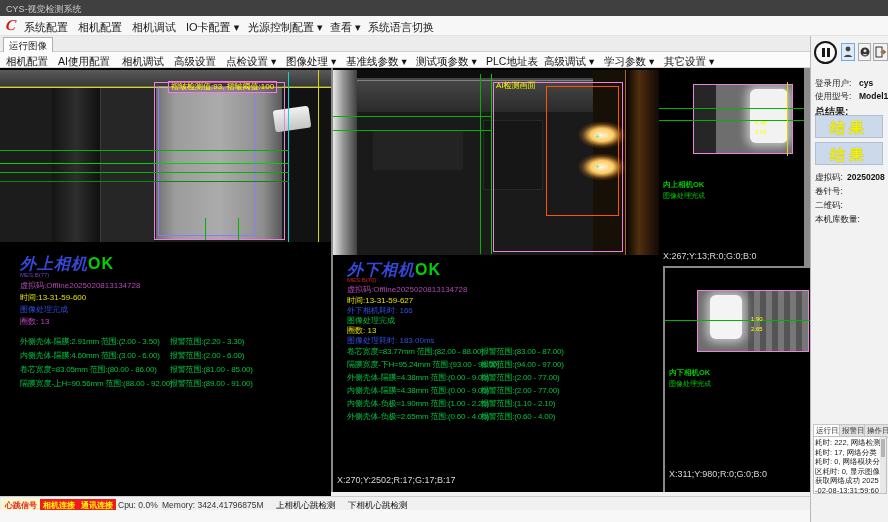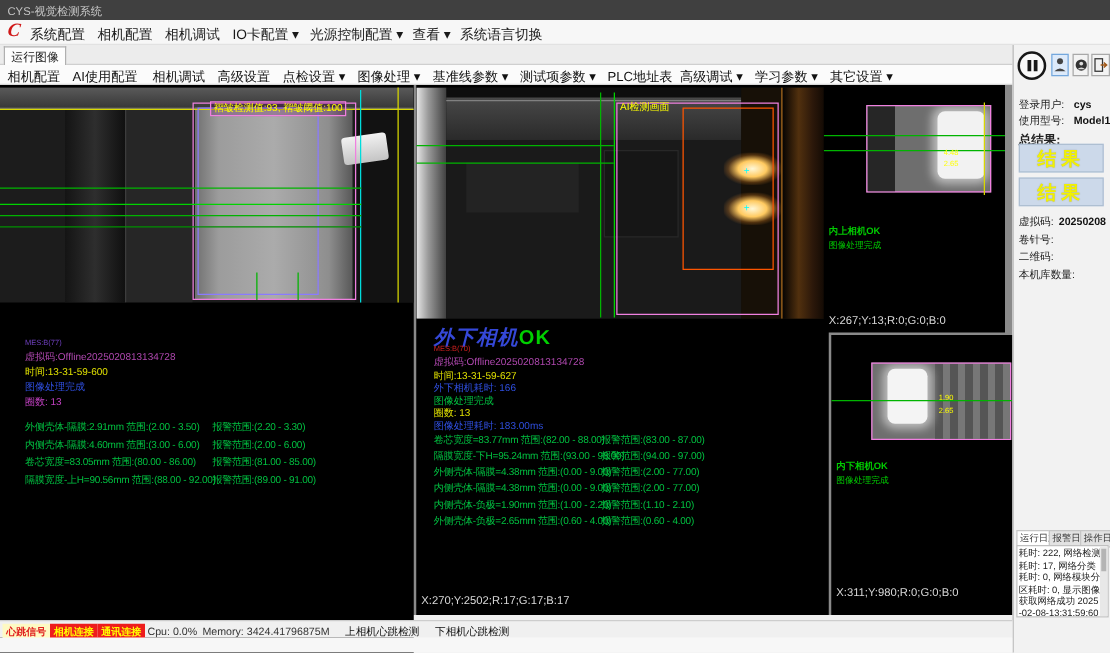--- a/index.html
+++ b/index.html
@@ -124,20 +124,21 @@
     <div class="vline" style="left:288px;top:4px;width:1px;height:170px;background:#00dcdc;"></div>
     <div class="vline" style="left:318px;top:2px;width:1px;height:172px;background:#d8d800;"></div>
     <div class="hline" style="left:0;top:82px;width:289px;height:1px;background:#00b400;"></div>
     <div class="hline" style="left:0;top:95px;width:289px;height:1px;background:#00d400;"></div>
     <div class="hline" style="left:0;top:104px;width:289px;height:1px;background:#00b400;"></div>
     <div class="hline" style="left:0;top:113px;width:289px;height:1px;background:#009000;"></div>
     <div class="vline" style="left:205px;top:150px;width:1px;height:22px;background:#00b400;"></div>
     <div class="vline" style="left:238px;top:150px;width:1px;height:22px;background:#00b400;"></div>
     <span class="ovlabel" style="left:168px;top:13px;">褶皱检测值:93, 褶皱阈值:100</span>
 
+    <span class="vtitle" style="left:20px;top:186px;"><span>外上相机</span><span class="vok">OK</span></span>
     <span class="tline mes" style="left:20px;top:204px;color:#7040c0;">MES:B(77)</span>
     <span class="tline c-code" style="left:20px;top:212px;">虚拟码:Offline2025020813134728</span>
     <span class="tline c-time" style="left:20px;top:224px;">时间:13-31-59-600</span>
     <span class="tline c-blue" style="left:20px;top:236px;">图像处理完成</span>
     <span class="tline c-mag" style="left:20px;top:248px;">圈数: 13</span>
 
     <span class="meas" style="left:20px;top:268px;text-align:right;">外侧壳体-隔膜:2.91mm 范围:(2.00 - 3.50)</span>
     <span class="meas" style="left:170px;top:268px;">报警范围:(2.20 - 3.30)</span>
     <span class="meas" style="left:20px;top:282px;">内侧壳体-隔膜:4.60mm 范围:(3.00 - 6.00)</span>
     <span class="meas" style="left:170px;top:282px;">报警范围:(2.00 - 6.00)</span>

